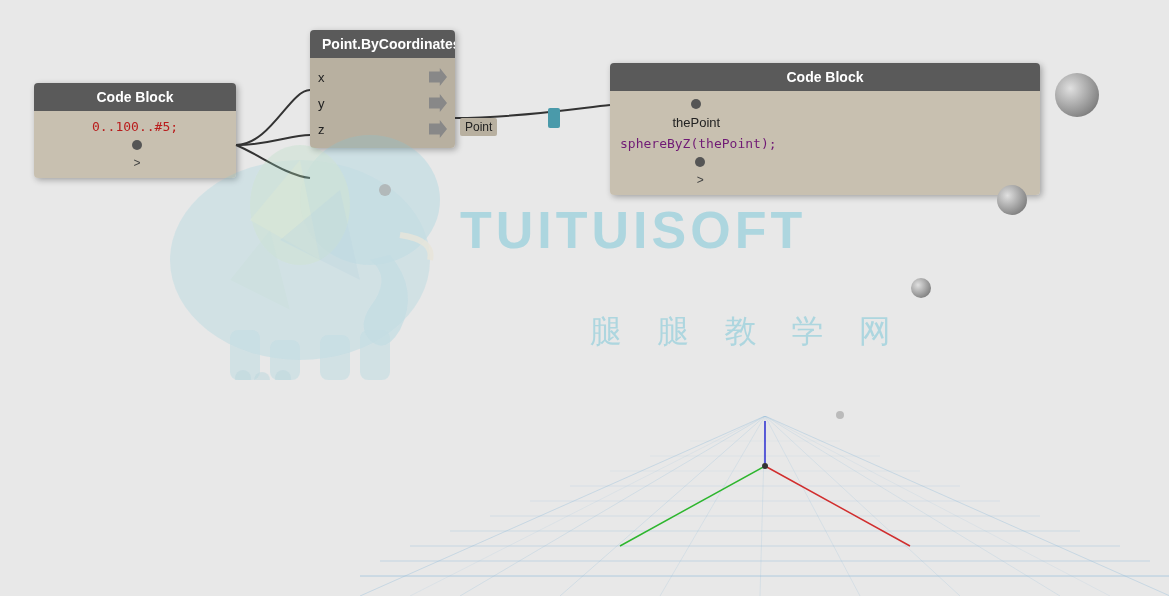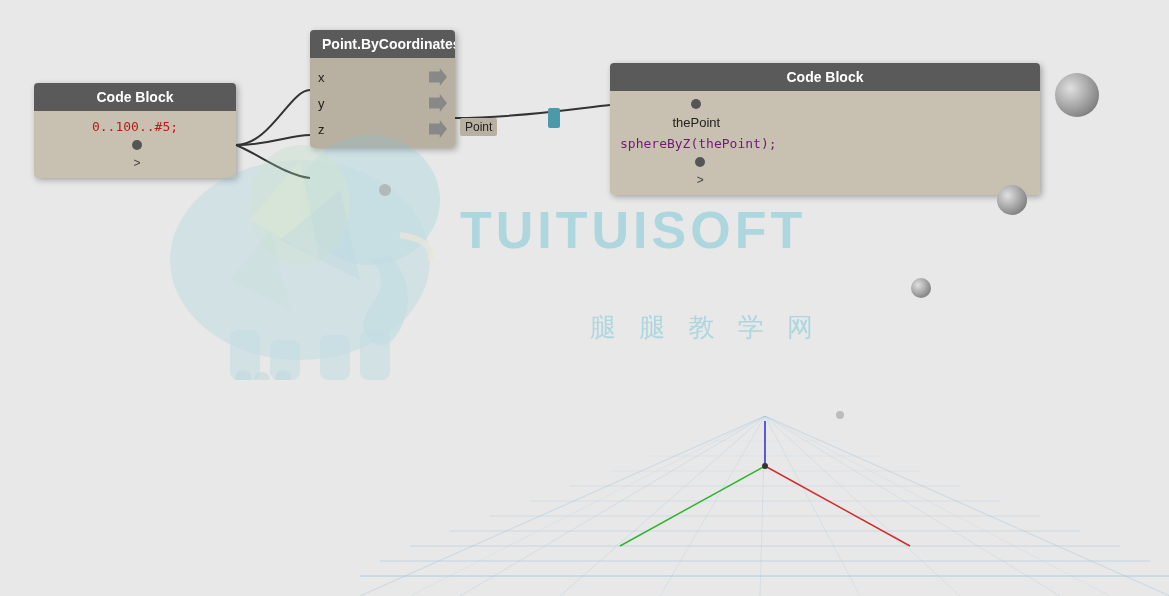--- a/index.html
+++ b/index.html
@@ -145,25 +145,26 @@
       opacity: 0.55;
       pointer-events: none;
       text-transform: uppercase;
       text-align: right;
     }
 
     #brand-chinese {
       position: absolute;
       top: 310px;
       left: 590px;
-      font-size: 26px;
+      font-size: 32px;
       color: #7ec8d8;
       letter-spacing: 8px;
       opacity: 0.55;
       pointer-events: none;
+      font-family: Liberation Mono, monospace;
     }
 
     
     #grid-area {
       position: absolute;
       bottom: 0;
       left: 360px;
       width: 810px;
       height: 180px;
       pointer-events: none;

